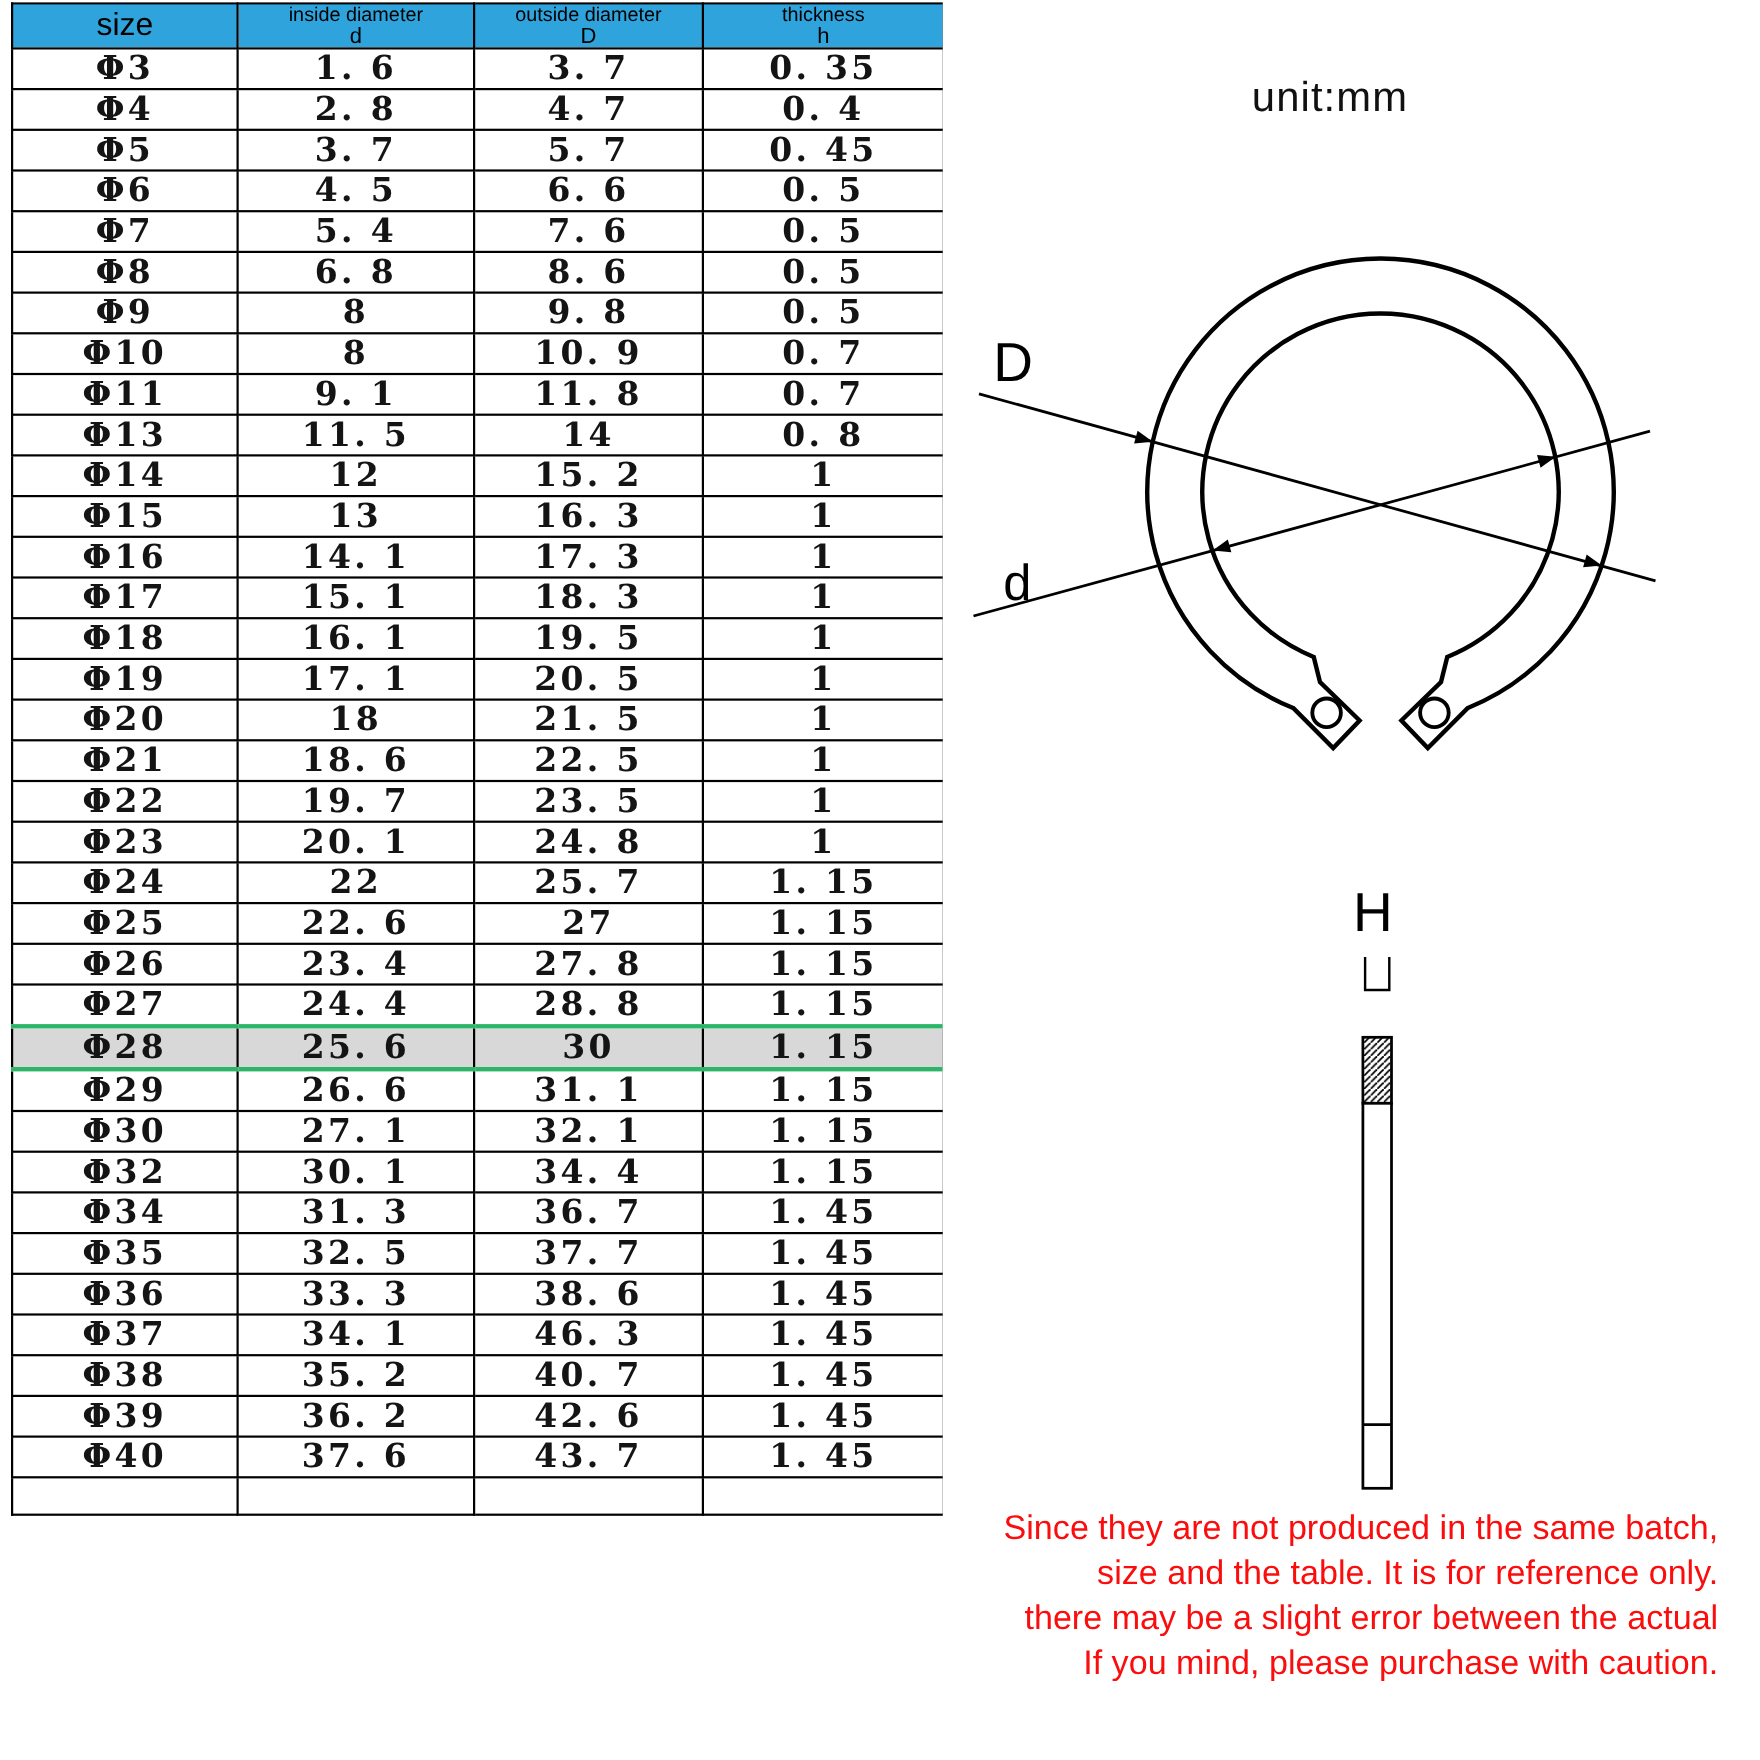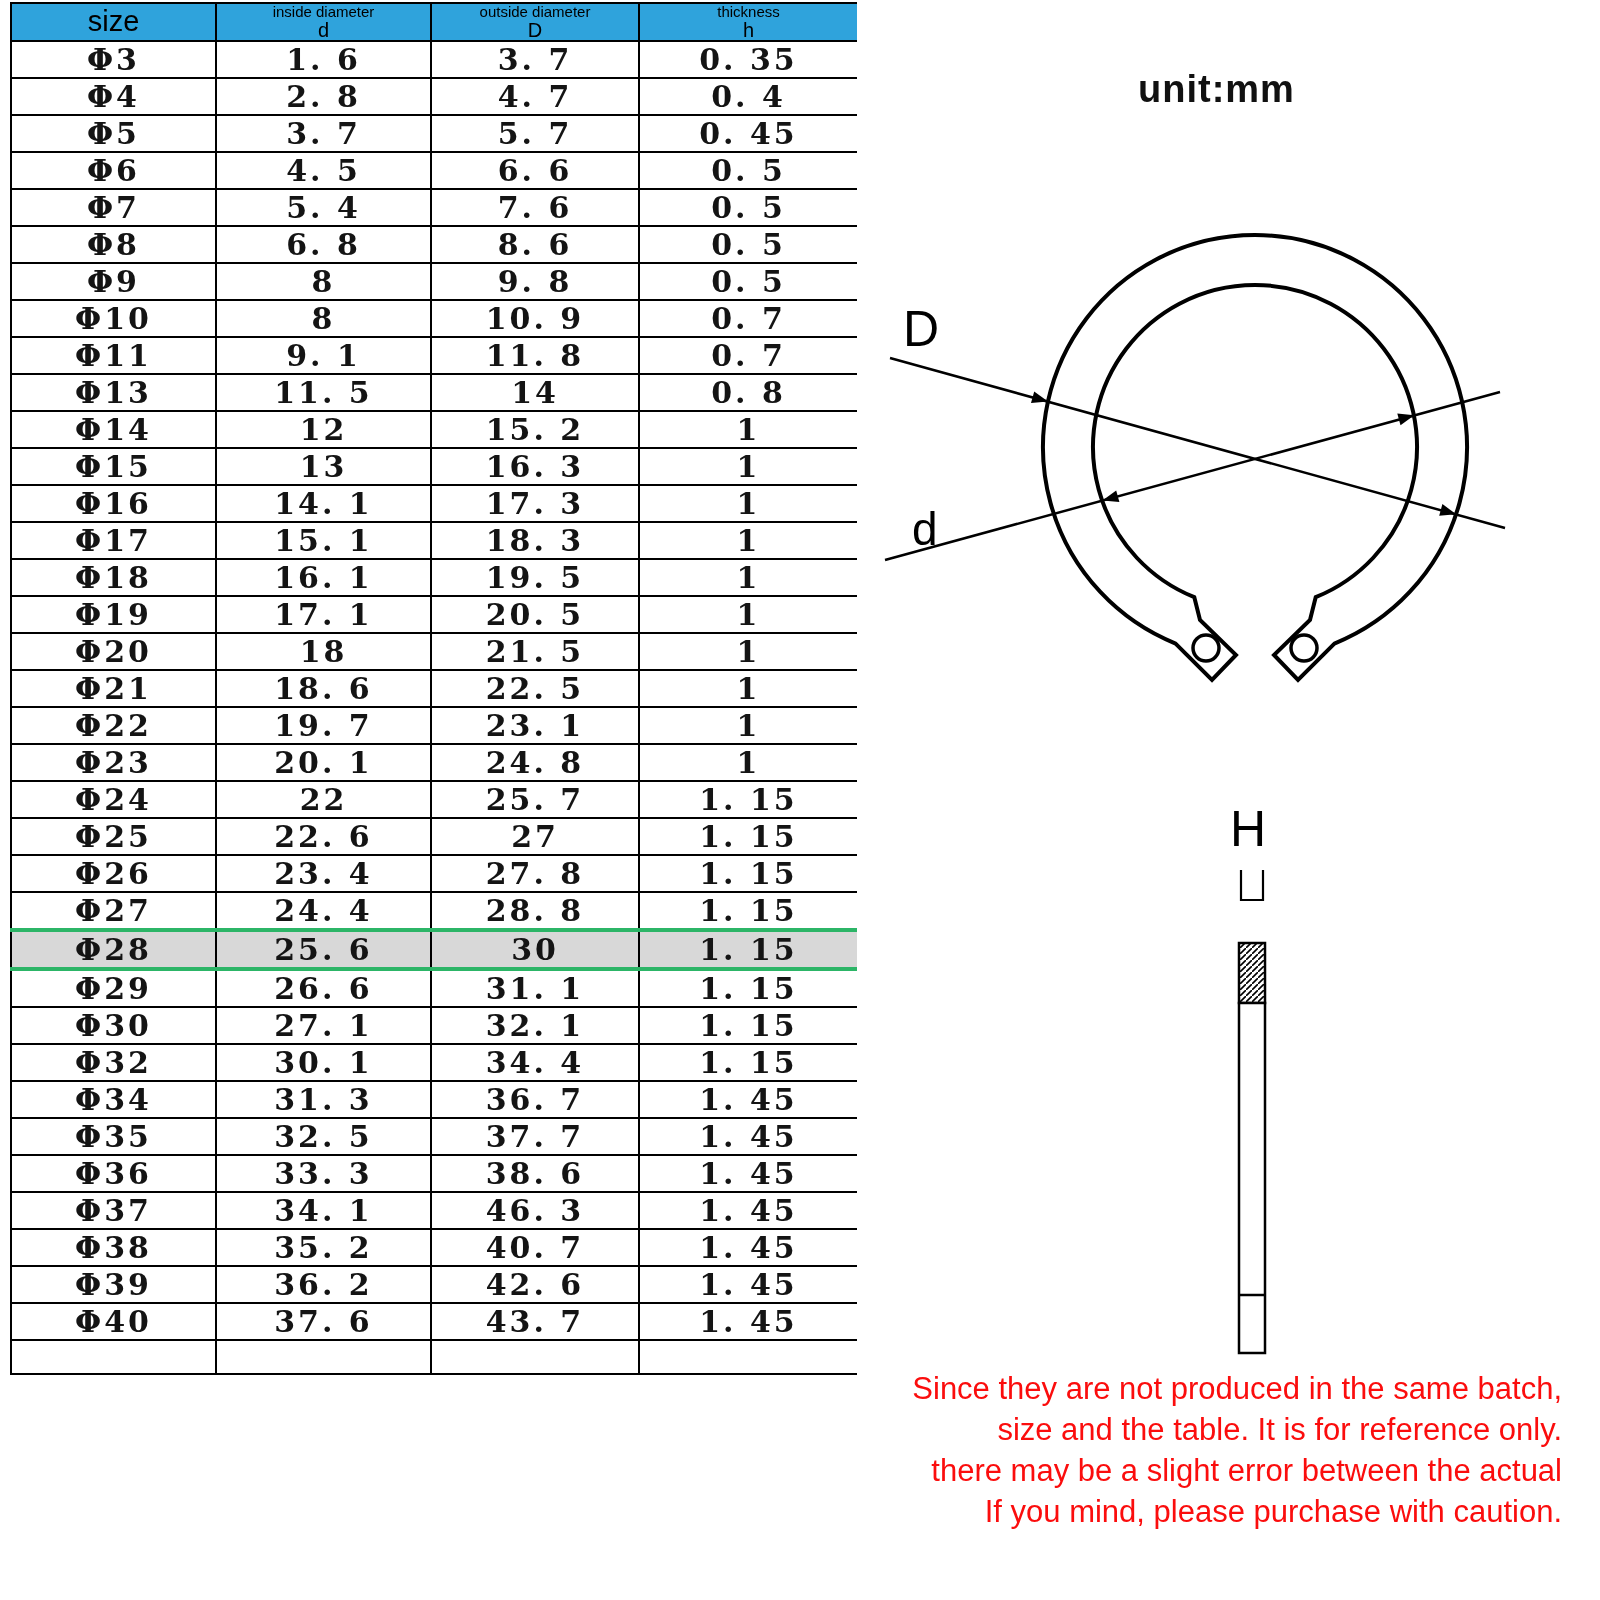--- a/index.html
+++ b/index.html
@@ -7,39 +7,39 @@
   body { background:#ffffff; font-family:"Liberation Sans", sans-serif; position:relative; overflow:hidden; }
 
   .stage { position:absolute; left:0; top:0; width:1600px; height:1600px; background:#fff; overflow:hidden; }
 
   
   .sheet { position:absolute; left:10px; top:2px; width:847px; height:1596px; overflow:hidden; }
   table.spec { border-collapse:collapse; width:847px; table-layout:fixed; }
   .spec th, .spec td { border:2px solid #000; text-align:center; vertical-align:middle; overflow:hidden; }
   .spec thead tr { height:32px;padding-left:16px; }
   .spec th { background:var(--header-bg,#2fa3dc); font-weight:normal; color:#000; }
-  .spec th .l1 { display:block; font-size:15px; line-height:1.05; }
+  .spec th .l1 { display:block; font-size:18px; line-height:1.05; }
   .spec th .l2 { display:block; font-size:20px; line-height:1.0; }
   .spec th.size-h { font-size:29px; }
   .spec tbody tr { height:34px; }
   .spec td {
     font-family:"DejaVu Serif", serif;
     font-weight:bold;
     font-size:30px;
     letter-spacing:3px;
     color:#141414;
   }
   .spec tr.hl td {
     background:var(--highlight-bg,#d8d8d8);
     border-top:4px solid var(--highlight-border,#2cb567);
     border-bottom:4px solid var(--highlight-border,#2cb567);
   }
 
   
-  .unit-label { position:absolute; left:1138px; top:68px; font-size:38px; color:#111; letter-spacing:1px;font-weight:bold; }
+  .unit-label { position:absolute; left:1138px; top:68px; font-size:38px; color:#111; letter-spacing:1px; }
 
   .ring-svg { position:absolute; left:860px; top:230px; width:700px; height:470px; }
   .label-D { position:absolute; left:903px; top:300px; font-size:50px; color:#000; }
   .label-d { position:absolute; left:912px; top:502px; font-size:46px; color:#000; }
 
   .h-label { position:absolute; left:1230px; top:800px; font-size:50px; color:#000; }
   .hbar-svg { position:absolute; left:1222px; top:858px; width:70px; height:530px; }
 
   .disclaimer { position:absolute; left:862px; top:1368px; width:700px; color:var(--disclaimer-color,#fb0d0d); font-size:31px; line-height:41px;text-align:right; }
   .disclaimer .disc-line:not(:first-child) { padding-left:14px; }
@@ -181,21 +181,21 @@
           </tr>
           <tr>
             <td>Φ21</td>
             <td>18. 6</td>
             <td>22. 5</td>
             <td>1</td>
           </tr>
           <tr>
             <td>Φ22</td>
             <td>19. 7</td>
-            <td>23. 1</td>
+            <td>23. 5</td>
             <td>1</td>
           </tr>
           <tr>
             <td>Φ23</td>
             <td>20. 1</td>
             <td>24. 8</td>
             <td>1</td>
           </tr>
           <tr>
             <td>Φ24</td>

